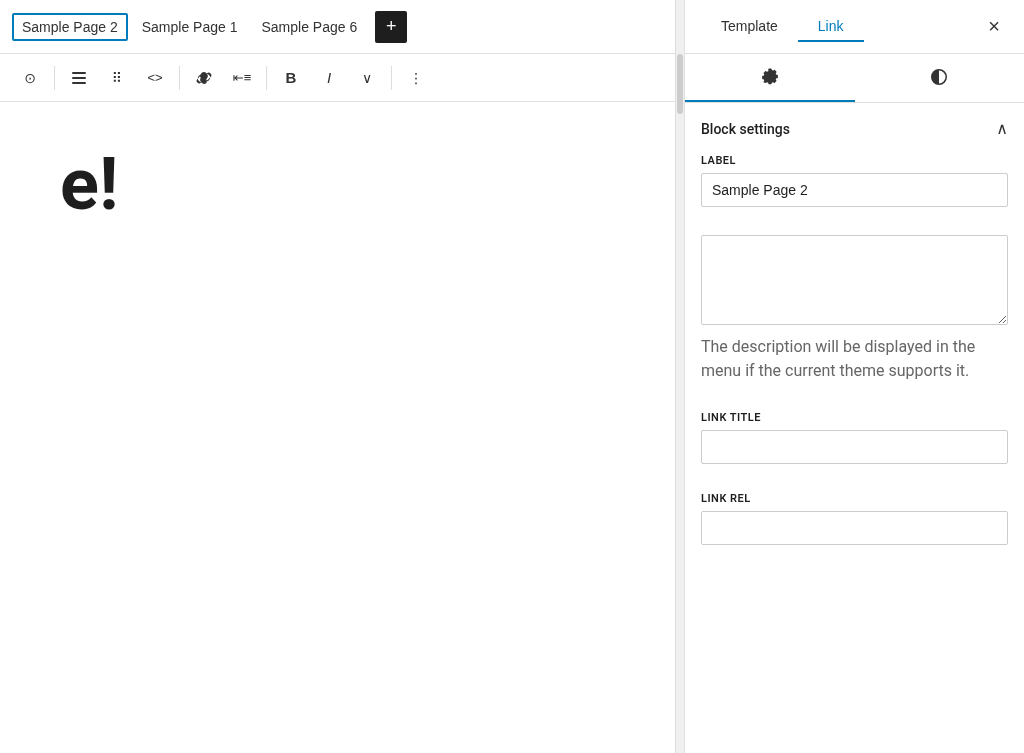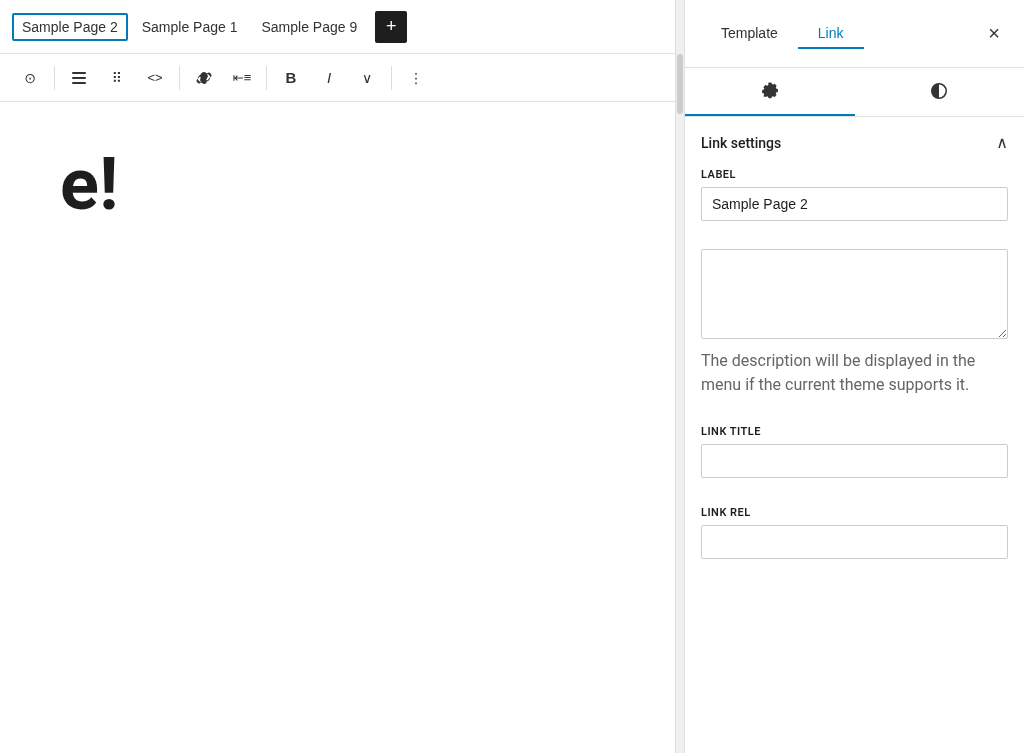--- a/index.html
+++ b/index.html
@@ -132,21 +132,21 @@
       border-left: 1px solid #e0e0e0;
       overflow-y: auto;
     }
 
     
     .panel-header {
       display: flex;
       align-items: center;
       justify-content: space-between;
       padding: 0 16px;
-      height: 68px;
+      height: 54px;
       border-bottom: 1px solid #e0e0e0;
     }
 
     .panel-tabs {
       display: flex;
       gap: 0;
     }
 
     .panel-tab {
       padding: 6px 20px;
@@ -275,21 +275,21 @@
     }
   </style>
 </head>
 <body>
 
 <div class="editor-panel">
 
   <div class="nav-tabs">
     <button class="nav-tab active">Sample Page 2</button>
     <button class="nav-tab">Sample Page 1</button>
-    <button class="nav-tab">Sample Page 9</button>
+    <button class="nav-tab">Sample Page 6</button>
     <button class="nav-tab-add">+</button>
   </div>
 
   <div class="toolbar">
     <button class="toolbar-btn">⊙</button>
     <div class="toolbar-divider"></div>
     <button class="toolbar-btn">
       <svg width="16" height="16" viewBox="0 0 16 16" fill="none" xmlns="http://www.w3.org/2000/svg">
         <rect x="1" y="2" width="14" height="2" rx="1" fill="#333"></rect>
         <rect x="1" y="7" width="14" height="2" rx="1" fill="#333"></rect>
@@ -342,21 +342,21 @@
     </button>
     <button class="icon-tab" title="Style">
       <svg viewBox="0 0 20 20" xmlns="http://www.w3.org/2000/svg">
         <path d="M10 2a8 8 0 100 16A8 8 0 0010 2zm0 1.5A6.5 6.5 0 0110 16.5V3.5z"></path>
       </svg>
     </button>
   </div>
 
   <div class="section">
     <div class="section-header">
-      <span class="section-title">Link settings</span>
+      <span class="section-title">Block settings</span>
       <button class="section-toggle">∧</button>
     </div>
 
     <div class="field-group">
       <label class="field-label">LABEL</label>
       <input type="text" class="field-input" value="Sample Page 2" style="">
     </div>
 
 
     <div class="field-group">

